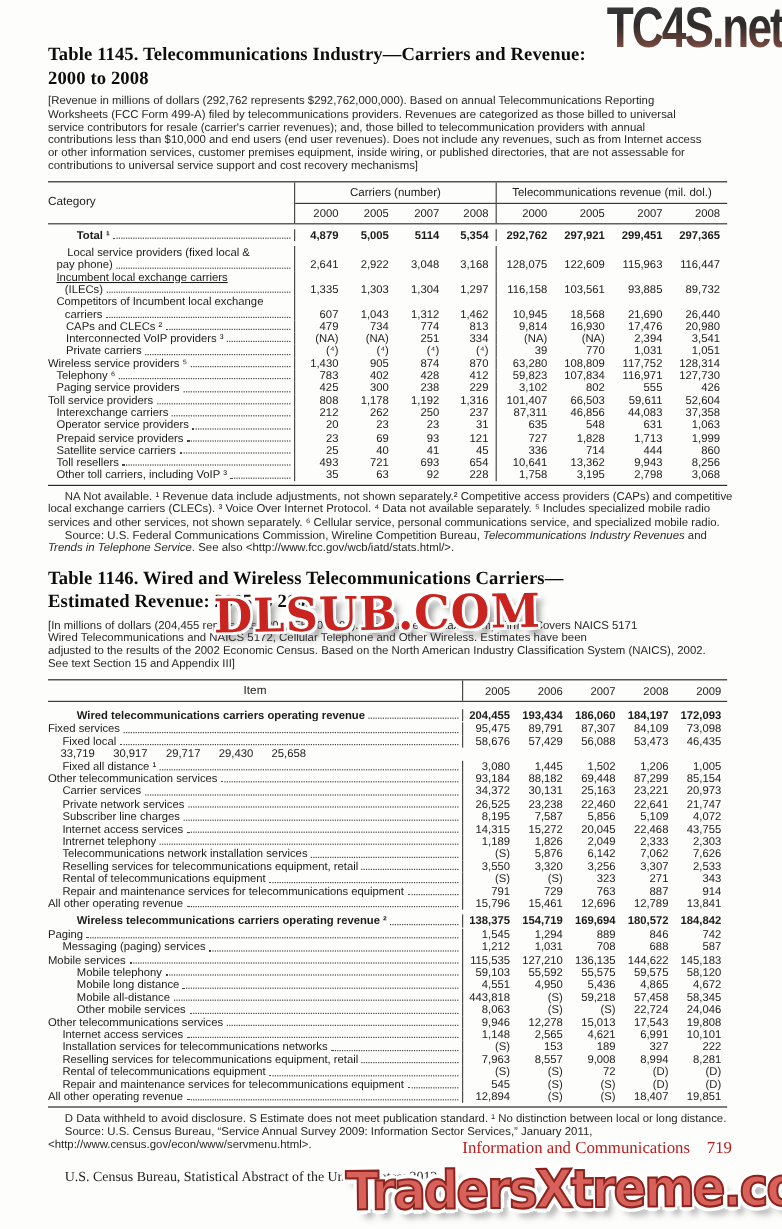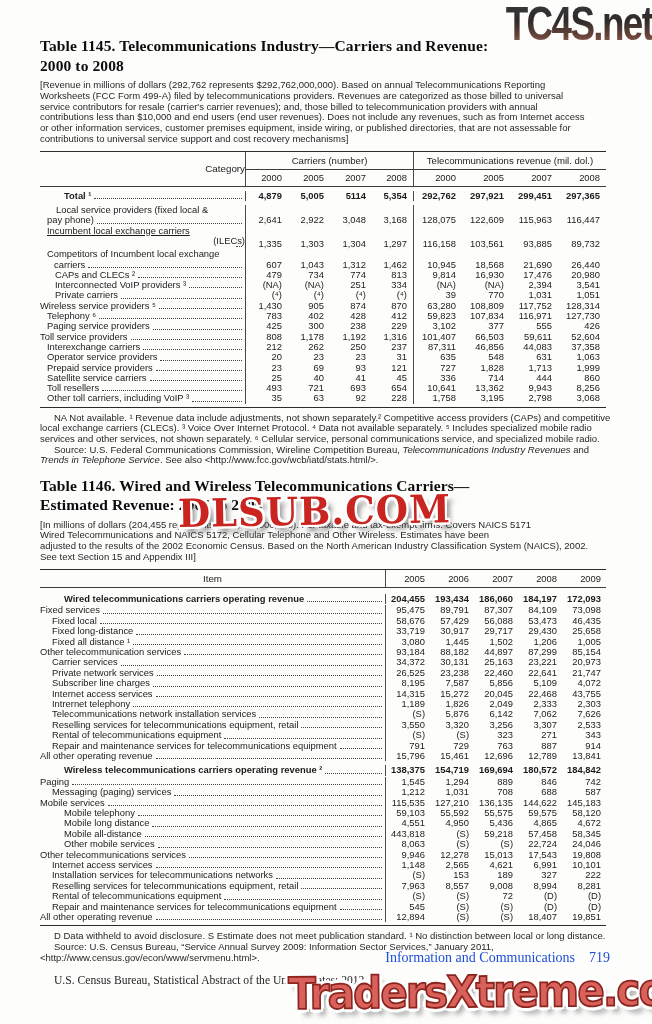--- a/index.html
+++ b/index.html
@@ -17,21 +17,21 @@
     font-weight:700; font-size:15.5px; line-height:19.5px; color:#0d0d0d;
     letter-spacing:.1px;
   }
   .headnote { font-size:9.5px; line-height:10.8px; color:#262626; margin-top:5px; }
 
   
   .dtable { width:566px; border-top:1.7px solid #2b2b2b; border-bottom:1.7px solid #2b2b2b; margin-top:6px; font-size:9.4px; }
   .thead { border-bottom:1px solid #3c3c3c; }
   .h-flex { display:flex; }
   .cell-label { width:206px; border-right:1px solid #4a4a4a; }
-  .hdr-cat { display:flex; align-items:center; justify-content:flex-end; font-size:9.8px; color:#222; }
+  .hdr-cat { display:flex; align-items:center; justify-content:flex-start; font-size:9.8px; color:#222; }
   .hdr-right { flex:1; display:flex; flex-direction:column; }
   .hdr-groups { display:flex; height:18px; }
   .grp { display:flex; align-items:center; justify-content:center; font-size:9.6px; border-bottom:1px solid #3c3c3c; color:#222; }
   .grp.g1 { width:168px; border-right:1px solid #4a4a4a; }
   .grp.g2 { width:192px; }
   .hdr-years { display:flex; height:16px; }
   .ycell, .rcell { display:flex; align-items:center; justify-content:flex-end; padding-right:6px; }
   .ycell { width:42px; }
   .rcell { width:48px; }
   .divR { border-right:1px solid #4a4a4a; }
@@ -55,21 +55,21 @@
   .t1146 .ycell5 { width:44px; display:flex; align-items:center; justify-content:flex-end; padding-right:5px; }
   .t1146 .cell-num { width:44px; padding-right:5px; }
 
   .notes { font-size:9.5px; line-height:10.6px; margin-top:5px; color:#262626; }
   .notes p { text-indent:14px; }
   .src { font-size:9.5px; line-height:10.6px; color:#262626; }
   .src .first { text-indent:14px; }
   .t2-title { margin-top:10px; }
 
   
-  .footer-right { position:absolute; right:42px; top:950px; font-family:"Liberation Serif","DejaVu Serif",serif; font-size:14px; color:#1d4ed8; z-index:1; }
+  .footer-right { position:absolute; right:42px; top:950px; font-family:"Liberation Serif","DejaVu Serif",serif; font-size:14px; color:#b91c1c; z-index:1; }
   .footer-right .pg { margin-left:14px; }
   .footer-left { position:absolute; left:54px; top:974px; font-family:"Liberation Serif","DejaVu Serif",serif; font-size:11.6px; color:#1f1f1f; z-index:1; }
 
   
   .wm-tc4s {
     position:absolute; top:0px; right:0px; z-index:6;
     font-family:"Liberation Sans","DejaVu Sans",sans-serif; font-weight:700;
     font-size:46px; line-height:44px; letter-spacing:-2px;
     transform:scaleX(.8) scaleY(1.04); transform-origin:top right;
     color:#3a3331;
@@ -171,21 +171,21 @@
           <div class="cell-num r">128,075</div>
           <div class="cell-num r">122,609</div>
           <div class="cell-num r">115,963</div>
           <div class="cell-num r">116,447</div>
         </div>
         <div class="t-row">
           <div class="cell-label">
             <div class="lbl-line" style="padding-left: 7px; text-decoration: underline;">
               <span>Incumbent local exchange carriers</span>
             </div>
-            <div class="lbl-line" style="padding-left: 14px; flex-direction: column;">
+            <div class="lbl-line" style="padding-left: 14px;">
               <span>(ILECs)</span>
               <i class="leader"></i>
             </div>
           </div>
           <div class="cell-num c">1,335</div>
           <div class="cell-num c">1,303</div>
           <div class="cell-num c">1,304</div>
           <div class="cell-num c divR">1,297</div>
           <div class="cell-num r">116,158</div>
           <div class="cell-num r">103,561</div>
@@ -296,21 +296,21 @@
             <div class="lbl-line" style="padding-left: 7px;">
               <span>Paging service providers</span>
               <i class="leader"></i>
             </div>
           </div>
           <div class="cell-num c">425</div>
           <div class="cell-num c">300</div>
           <div class="cell-num c">238</div>
           <div class="cell-num c divR">229</div>
           <div class="cell-num r">3,102</div>
-          <div class="cell-num r">377</div>
+          <div class="cell-num r">802</div>
           <div class="cell-num r">555</div>
           <div class="cell-num r">426</div>
         </div>
         <div class="t-row">
           <div class="cell-label">
             <div class="lbl-line" style="padding-left: 0px;">
               <span>Toll service providers</span>
               <i class="leader"></i>
             </div>
           </div>
@@ -482,26 +482,20 @@
               <i class="leader"></i>
             </div>
           </div>
           <div class="cell-num c5">58,676</div>
           <div class="cell-num c5">57,429</div>
           <div class="cell-num c5">56,088</div>
           <div class="cell-num c5">53,473</div>
           <div class="cell-num c5">46,435</div>
         </div>
         <div class="t-row">
-          <div class="cell-label">
-            <div class="lbl-line" style="padding-left: 12px;">
-              <span>Fixed long-distance</span>
-              <i class="leader"></i>
-            </div>
-          </div>
           <div class="cell-num c5">33,719</div>
           <div class="cell-num c5">30,917</div>
           <div class="cell-num c5">29,717</div>
           <div class="cell-num c5">29,430</div>
           <div class="cell-num c5">25,658</div>
         </div>
         <div class="t-row">
           <div class="cell-label">
             <div class="lbl-line" style="padding-left: 12px;">
               <span>Fixed all distance ¹</span>
@@ -516,21 +510,21 @@
         </div>
         <div class="t-row">
           <div class="cell-label">
             <div class="lbl-line" style="padding-left: 0px;">
               <span>Other telecommunication services</span>
               <i class="leader"></i>
             </div>
           </div>
           <div class="cell-num c5">93,184</div>
           <div class="cell-num c5">88,182</div>
-          <div class="cell-num c5">44,897</div>
+          <div class="cell-num c5">69,448</div>
           <div class="cell-num c5">87,299</div>
           <div class="cell-num c5">85,154</div>
         </div>
         <div class="t-row">
           <div class="cell-label">
             <div class="lbl-line" style="padding-left: 12px;">
               <span>Carrier services</span>
               <i class="leader"></i>
             </div>
           </div>

